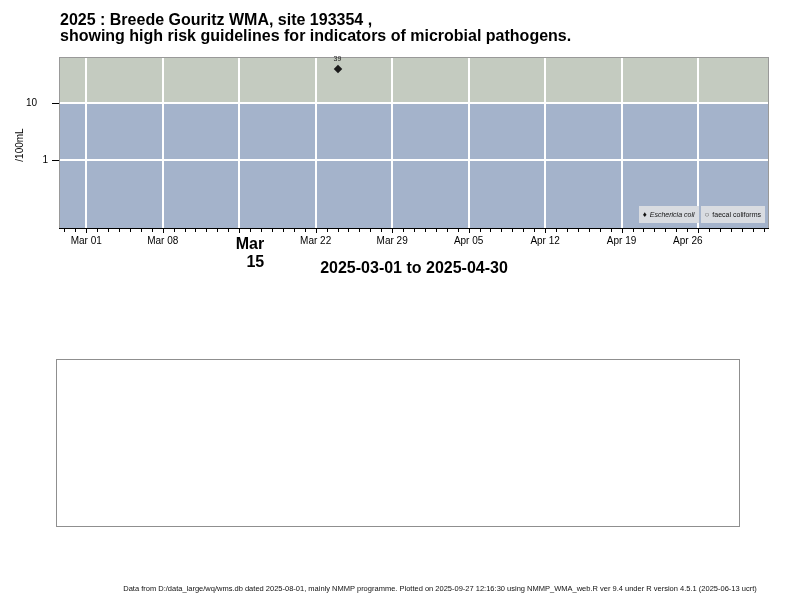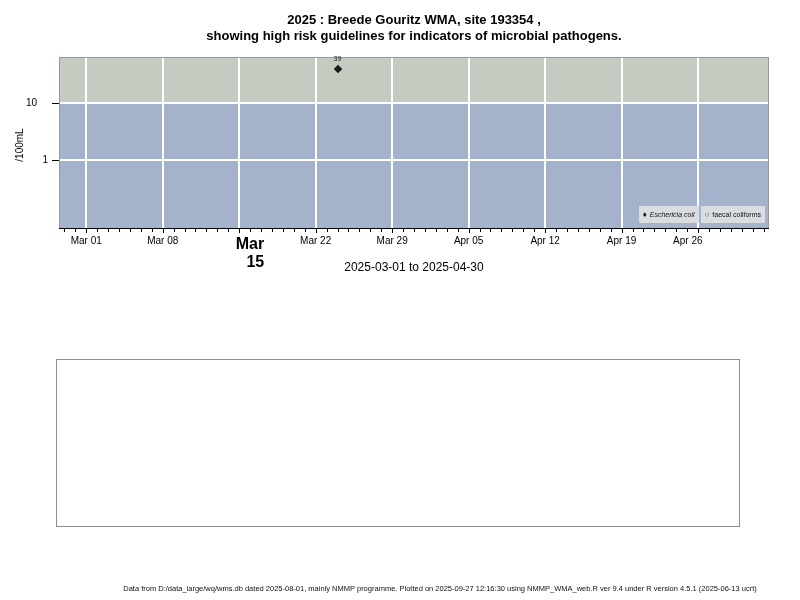--- a/index.html
+++ b/index.html
@@ -1,31 +1,31 @@
 <!DOCTYPE html>
 <html><head>
 <meta charset="utf-8">
 <style>
   html,body{margin:0;padding:0;background:#fff;}
   .canvas{position:relative;width:800px;height:600px;background:#ffffff;
           font-family:"Liberation Sans",sans-serif;color:#000;}
-  .title{position:absolute;left:60px;top:12px;width:708px;text-align:center;
-         font-weight:bold;font-size:13px;line-height:16px;}
+  .title{position:absolute;left:60px;top:12px;width:708px;
+         font-weight:bold;font-size:16px;line-height:16px;}
   #panel{position:absolute;left:60px;top:58px;width:708px;height:170px;}
   .legend{position:absolute;right:3px;bottom:5px;display:flex;gap:2px;z-index:5;}
   .legend-item{background:#d9dce1;height:17px;display:flex;align-items:center;
                padding:0 4px;font-size:7px;white-space:nowrap;color:#111;}
   .legend-item .marker{margin-right:3px;line-height:1;}
   .mk-diamond{font-size:8px;color:#111;}
   .mk-circle{font-size:8px;color:#555;}
   .it{font-style:italic;}
   .ylab{position:absolute;left:0px;top:139px;width:40px;height:12px;text-align:center;
         font-size:10px;transform:rotate(-90deg);}
   .subtitle{position:absolute;left:60px;top:262px;width:708px;text-align:center;
-            font-size:12px;line-height:11.5px;}
+            font-size:16px;line-height:11.5px;font-weight:bold;}
   .placeholder-box{position:absolute;left:56px;top:359px;width:682px;height:166px;
                    border:1px solid #8f8f8f;background:#ffffff;}
   .footer{position:absolute;left:0;top:584px;width:800px;text-align:center;
           font-size:7.5px;color:#111;margin-left:40px;}
 </style>
 </head>
 <body>
 
 <div class="canvas">
 

